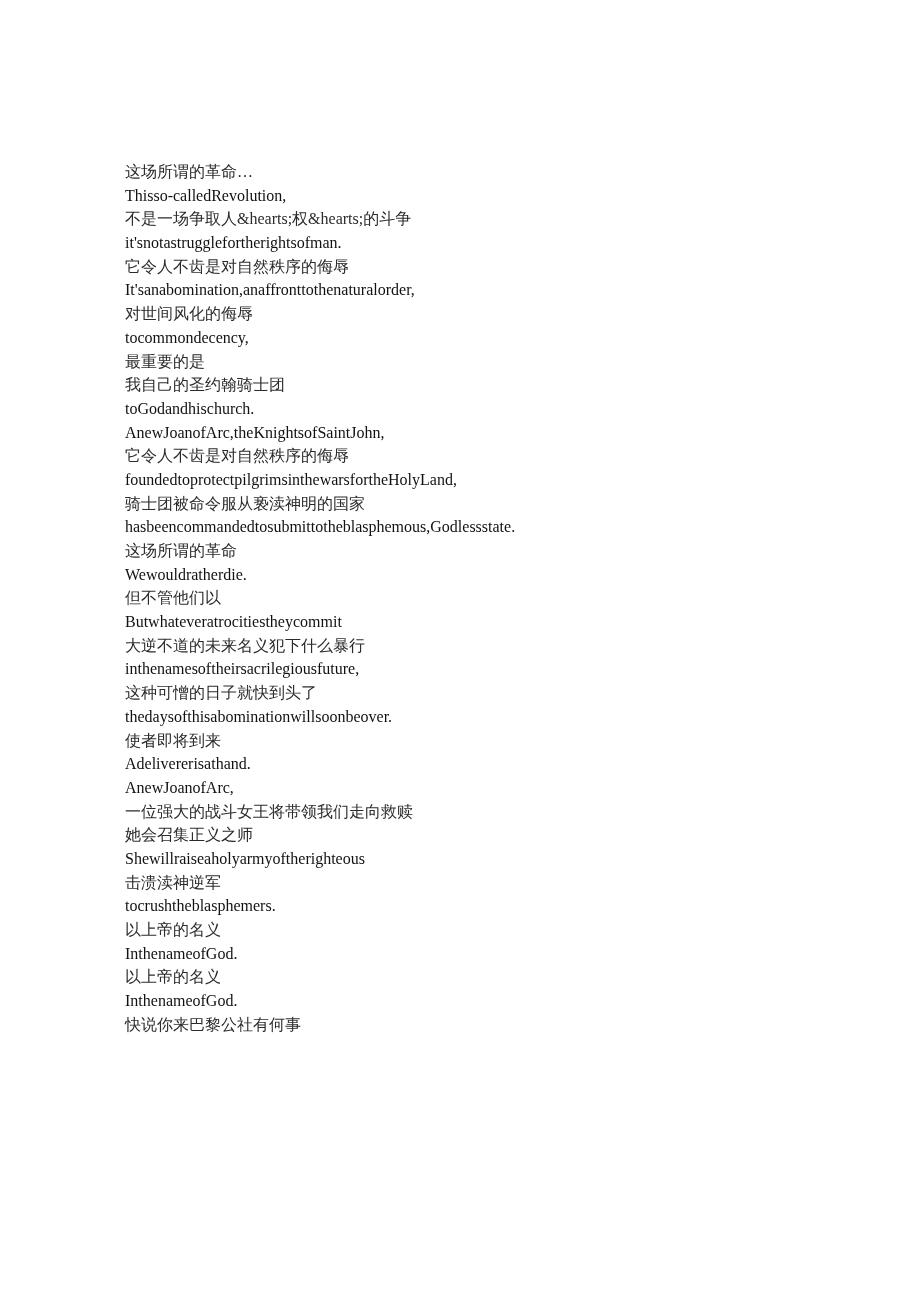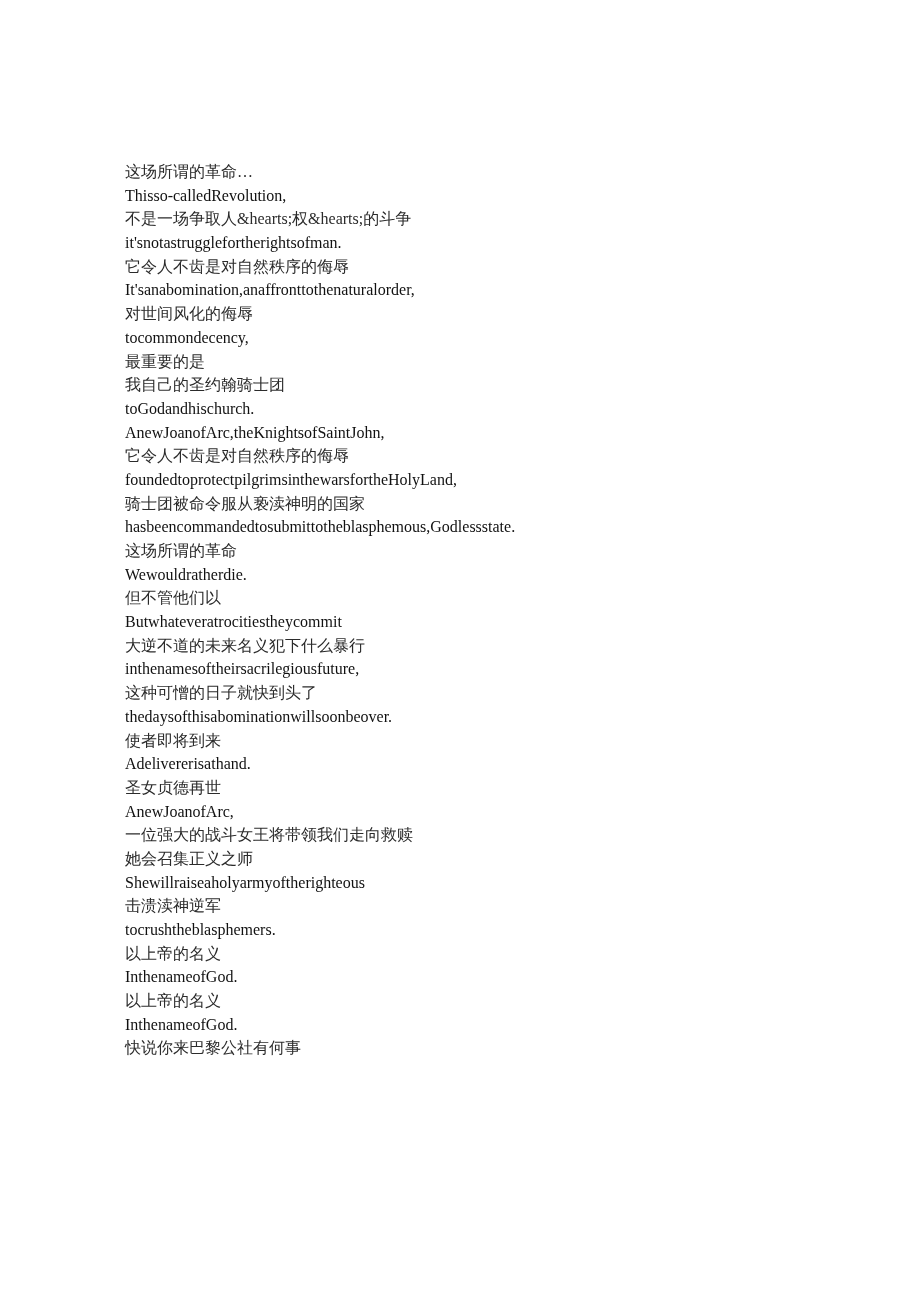--- a/index.html
+++ b/index.html
@@ -82,21 +82,20 @@
       <div class="line zh">这场所谓的革命</div>
       <div class="line en">Wewouldratherdie.</div>
       <div class="line zh">但不管他们以</div>
       <div class="line en">Butwhateveratrocitiestheycommit</div>
       <div class="line zh">大逆不道的未来名义犯下什么暴行</div>
       <div class="line en">inthenamesoftheirsacrilegiousfuture,</div>
       <div class="line zh">这种可憎的日子就快到头了</div>
       <div class="line en">thedaysofthisabominationwillsoonbeover.</div>
       <div class="line zh">使者即将到来</div>
       <div class="line en">Adelivererisathand.</div>
-      <div class="line zh">圣女贞德再世</div>
       <div class="line en">AnewJoanofArc,</div>
       <div class="line zh">一位强大的战斗女王将带领我们走向救赎</div>
       <div class="line zh">她会召集正义之师</div>
       <div class="line en">Shewillraiseaholyarmyoftherighteous</div>
       <div class="line zh">击溃渎神逆军</div>
       <div class="line en">tocrushtheblasphemers.</div>
       <div class="line zh">以上帝的名义</div>
       <div class="line en">InthenameofGod.</div>
       <div class="line zh">以上帝的名义</div>
       <div class="line en">InthenameofGod.</div>

